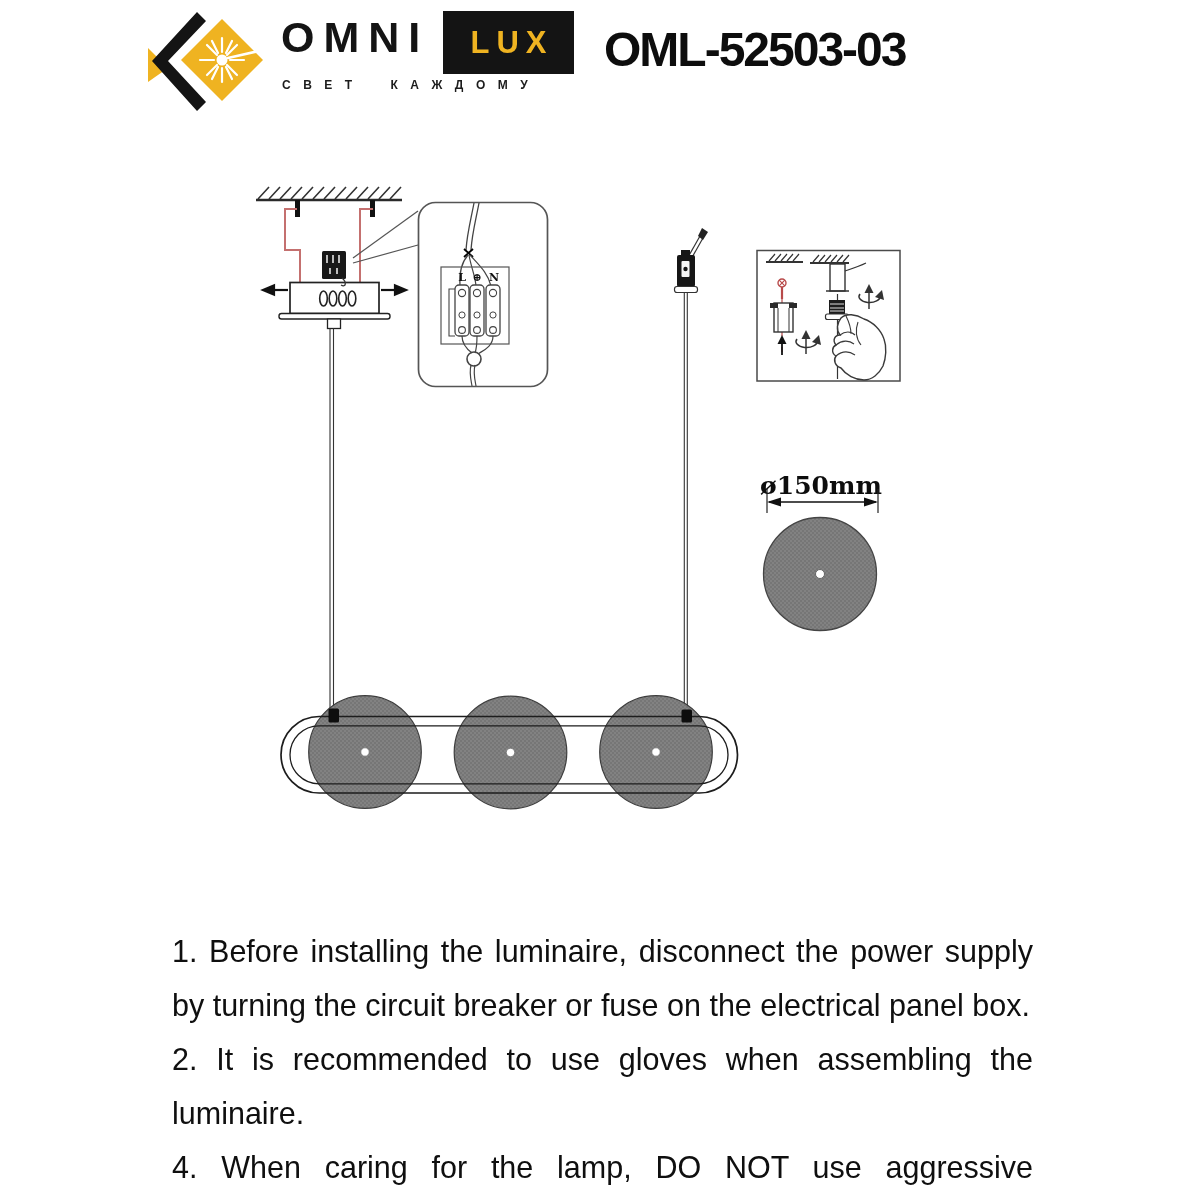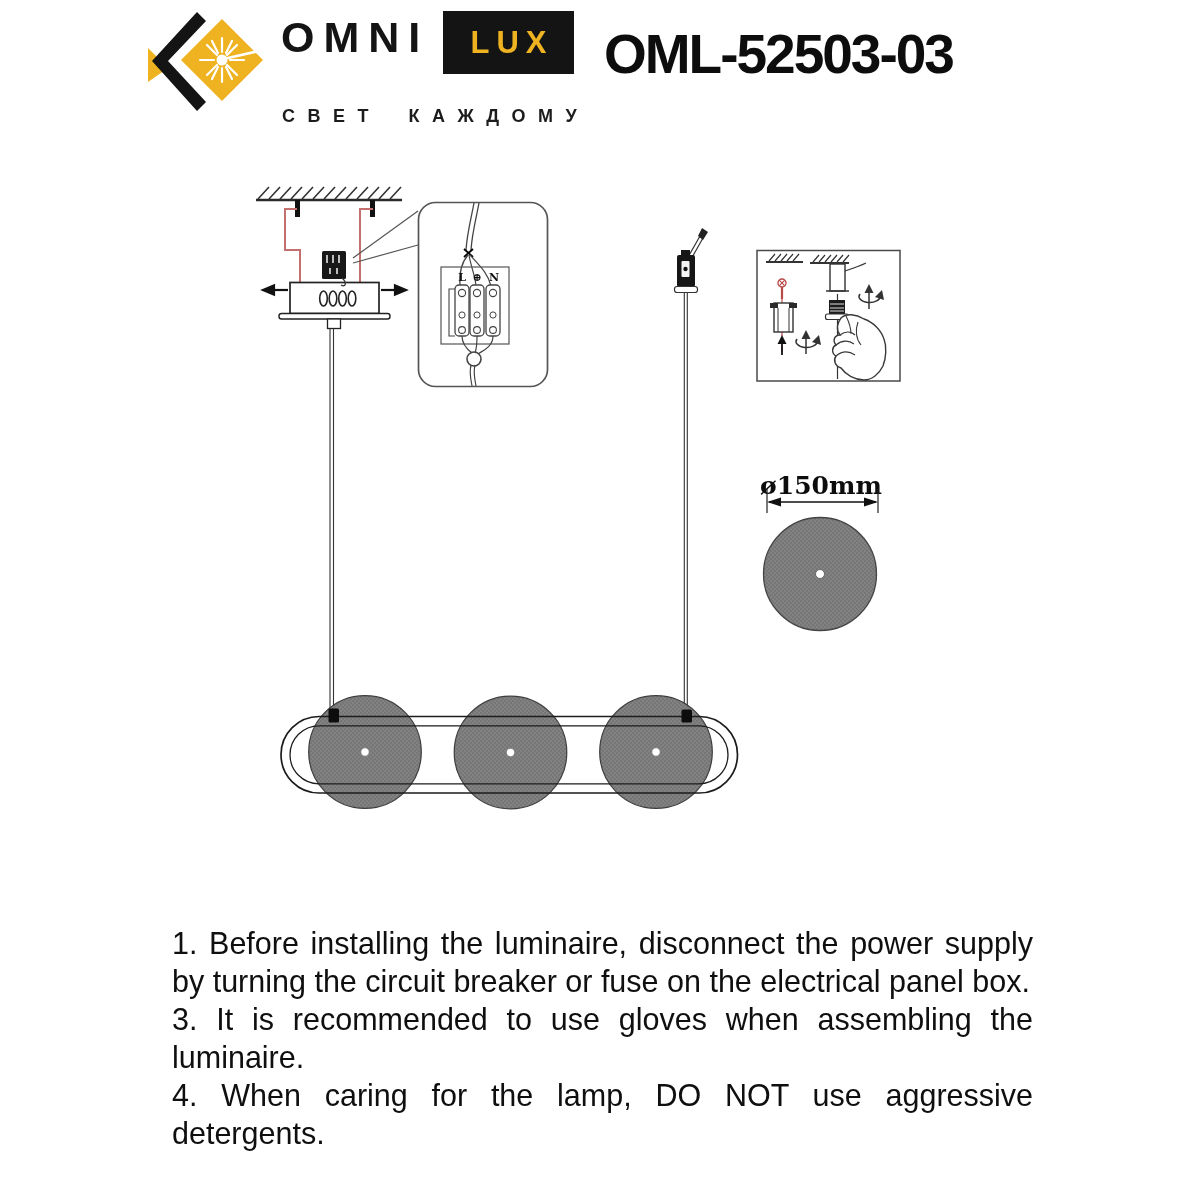--- a/index.html
+++ b/index.html
@@ -6,29 +6,29 @@
   #sheet{position:relative;width:1200px;height:1200px;background:#fff;overflow:hidden;
          font-family:"Liberation Sans",sans-serif;}
   
   #hdr{position:absolute;left:0;top:0;width:1200px;height:130px;text-align:right;}
   #logo-svg{position:absolute;left:148px;top:2px;}
   .brand-omni{position:absolute;left:281px;top:13px;font-size:43px;font-weight:600;
               letter-spacing:9px;color:#141414;}
   .lux-box{position:absolute;left:443px;top:11px;width:131px;height:63px;background:#141414;
            display:flex;align-items:center;justify-content:center;}
   .lux-box span{color:#efb321;font-size:31px;font-weight:700;letter-spacing:7px;padding-left:7px;}
-  .tagline{position:absolute;left:282px;top:78px;font-size:18px;font-weight:600;
-           letter-spacing:12.5px;word-spacing:10px;color:#1c1c1c;white-space:nowrap;margin-top:28px;}
-  .model{position:absolute;left:604px;top:22px;font-size:55px;font-weight:700;
+  .tagline{position:absolute;left:282px;top:78px;font-size:12px;font-weight:600;
+           letter-spacing:12.5px;word-spacing:10px;color:#1c1c1c;white-space:nowrap;}
+  .model{position:absolute;left:604px;top:22px;font-size:48px;font-weight:700;
          letter-spacing:-2px;color:#0d0d0d;white-space:nowrap;}
   
   #diagram-svg{position:absolute;left:0;top:0;}
   
   #instructions{position:absolute;left:172px;top:924px;width:861px;color:#0f0f0f;}
-  #instructions p{margin:0;font-size:30.5px;line-height:38px;text-align:justify;}
+  #instructions p{margin:0;font-size:30.5px;line-height:54px;text-align:justify;}
 </style>
 </head>
 <body>
 
 <div id="sheet">
 
   <div id="hdr">
     <svg id="logo-svg" width="126" height="120" viewBox="148 2 126 120">
       <polygon points="148,48 168,68 148,82" fill="#efb321"></polygon>
       <polygon points="222,19 263,60 222,101 181,60" fill="#efb321"></polygon>
@@ -215,17 +215,17 @@
       </g>
       <rect x="281" y="716.5" width="456.5" height="76.5" rx="38.2" fill="none" stroke="#1d1d1d" stroke-width="1.7"></rect>
       <rect x="290" y="725.8" width="438" height="58" rx="29" fill="none" stroke="#1d1d1d" stroke-width="1.3"></rect>
       <rect x="328.5" y="708.5" width="10.5" height="14" rx="1.5" fill="#0d0d0d"></rect>
       <rect x="681.5" y="709.5" width="10.5" height="13" rx="1.5" fill="#0d0d0d"></rect>
     </g>
   </svg>
 
   <div id="instructions">
     <p>1. Before installing the luminaire, disconnect the power supply by turning the circuit breaker or fuse on the electrical panel box.</p>
-    <p>3. It is recommended to use gloves when assembling the luminaire.</p>
+    <p>2. It is recommended to use gloves when assembling the luminaire.</p>
     <p>4. When caring for the lamp, DO NOT use aggressive detergents.</p>
   </div>
 
 </div>
 
 </body></html>

